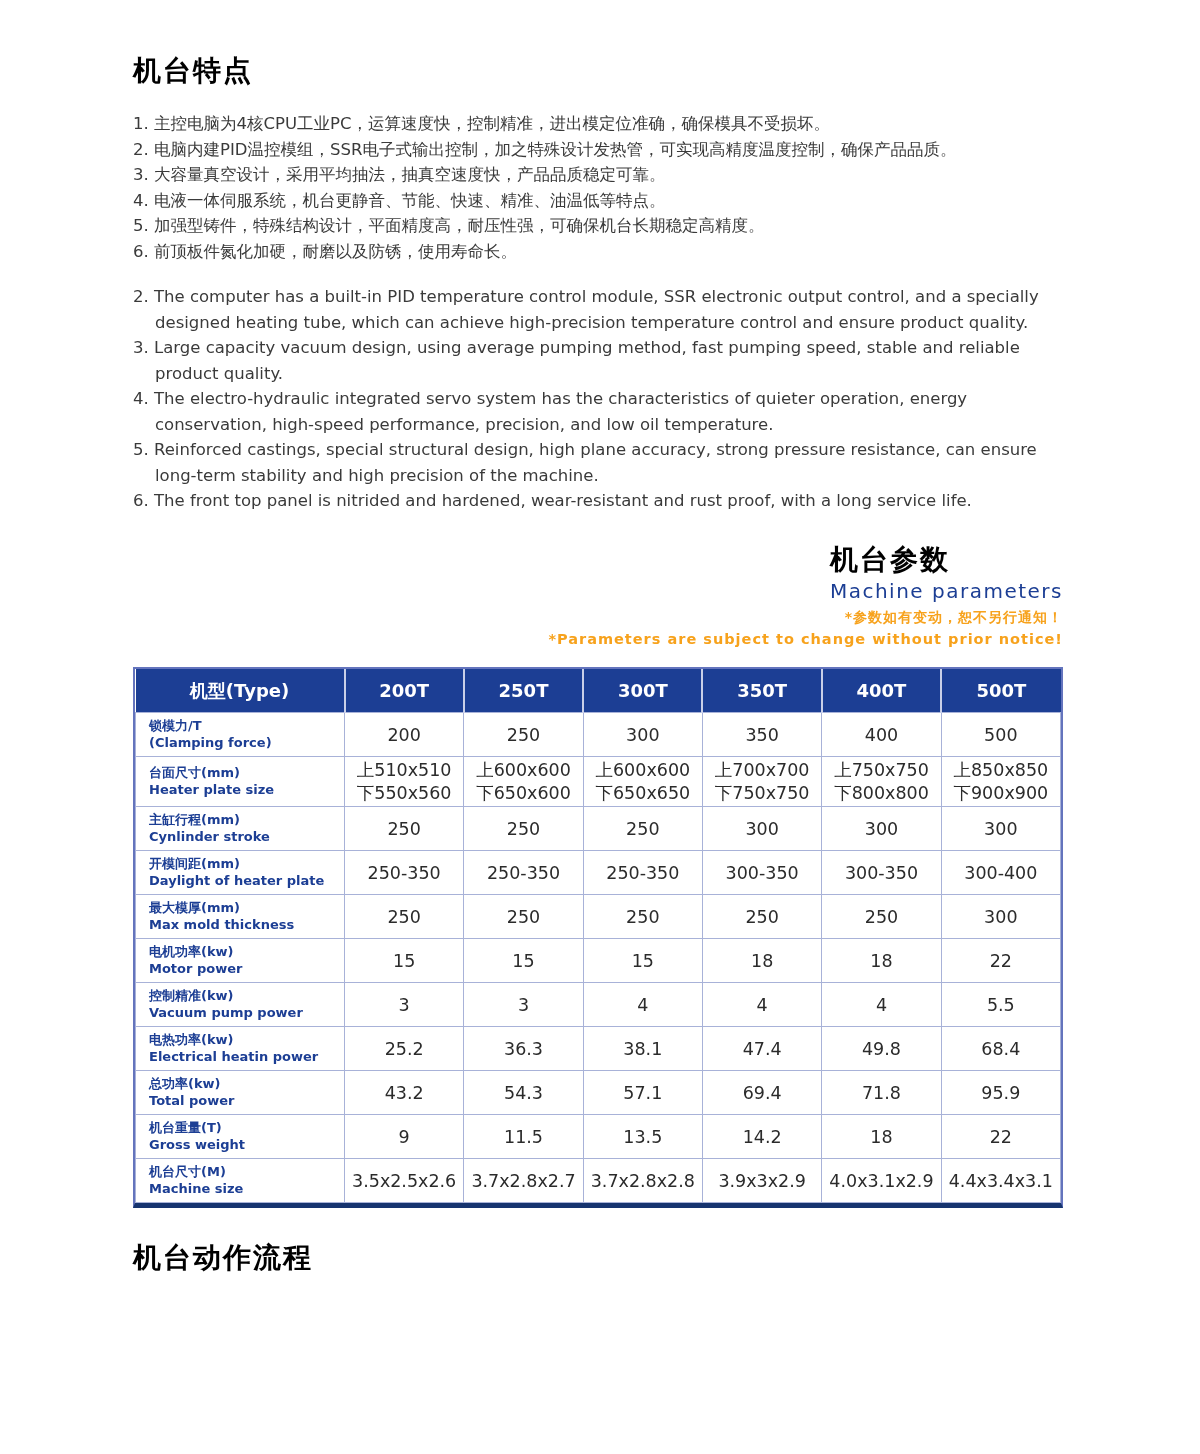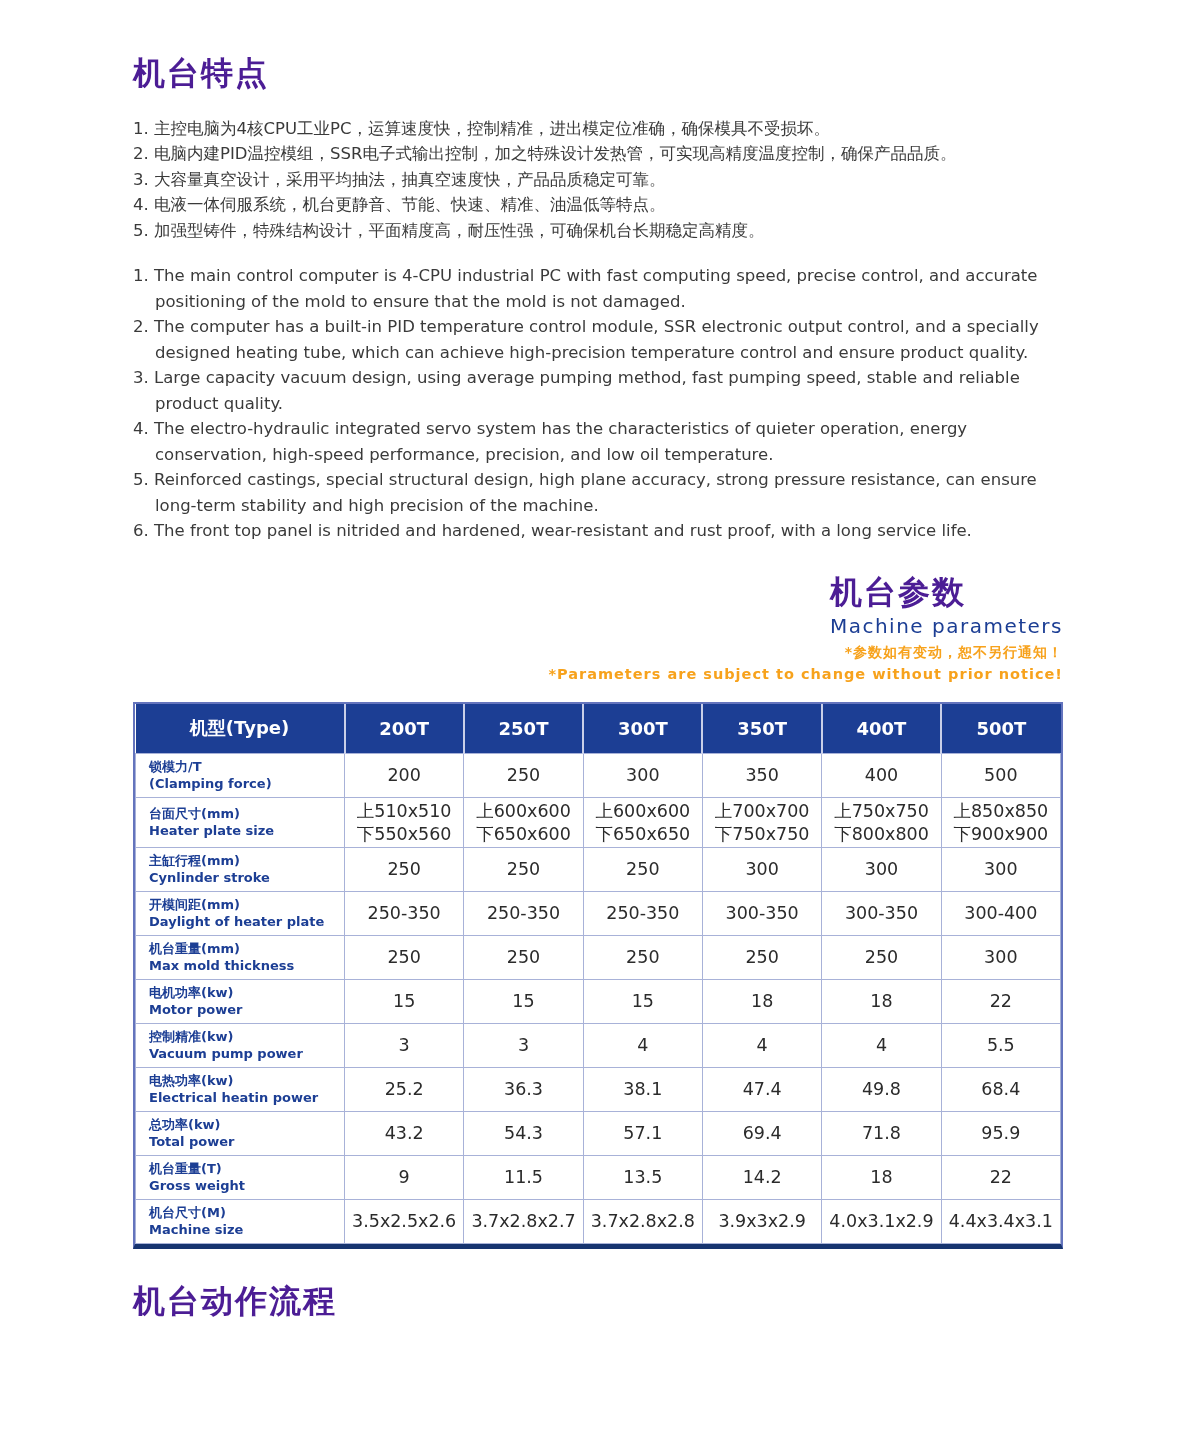--- a/index.html
+++ b/index.html
@@ -5,41 +5,41 @@
   * { margin:0; padding:0; box-sizing:border-box; }
   html,body { background:#ffffff; }
   body {
     width:1200px; height:1454px; position:relative; overflow:hidden;
     font-family:"DejaVu Sans", sans-serif; color:#3c3c3c;
   }
   .page { position:absolute; left:133px; top:55px; width:930px; }
 
   
   .sec-head { margin-bottom:6px; }
-  .sec-title-zh { color:#4c1d95; font-size:32px; font-weight:bold; letter-spacing:2px; line-height:1.15; }
+  .sec-title-zh { color:#000000; font-size:28px; font-weight:bold; letter-spacing:2px; line-height:1.15; }
   .sec-title-en { color:#1c3e94; font-size:20px; letter-spacing:1.5px; margin-top:3px; }
 
   
   .feat-list-zh { margin-top:24px; }
   .feat-list-en { margin-top:20px; }
   .feat-item { font-size:16.5px; line-height:25.5px; color:#3a3a3a;
                padding-left:22px; text-indent:-22px; }
 
   
   .param-head-row { display:flex; justify-content:space-between; align-items:flex-end; margin-top:30px;flex-direction:column; }
   .notice { text-align:right; color:#f7a21c; }
   .notice-zh { font-size:14px; letter-spacing:1px; font-weight:bold; }
   .notice-en { font-size:14.5px; letter-spacing:1px; font-weight:bold; margin-top:4px; }
 
   
   .table-wrap { margin-top:20px; border:2px solid #6474bd; border-bottom:5px solid #16346f; }
   table { width:100%; border-collapse:collapse; table-layout:fixed; }
   thead th {
     background:#1c3e94; color:#ffffff; font-size:18px; font-weight:bold;
-    height:50px; text-align:center; border-left:2px solid #c9cfe8;
+    height:44px; text-align:center; border-left:2px solid #c9cfe8;
   }
   thead th:first-child { border-left:none; }
   tbody th, tbody td { border:1px solid #a8b2d8; background:#ffffff; }
   tbody tr { height:44px; }
   tbody tr.tall { height:50px; }
   tbody th {
     text-align:left; padding:4px 8px 4px 13px; color:#1c3e94;
     font-size:13px; font-weight:bold; line-height:1.3; vertical-align:middle;
   }
   .lblzh, .lblen { display:block; }
@@ -59,23 +59,23 @@
   <section>
     <div class="sec-head">
       <div class="sec-title-zh">机台特点</div>
     </div>
     <div class="feat-list-zh">
         <div class="feat-item">1. 主控电脑为4核CPU工业PC，运算速度快，控制精准，进出模定位准确，确保模具不受损坏。</div>
         <div class="feat-item">2. 电脑内建PID温控模组，SSR电子式输出控制，加之特殊设计发热管，可实现高精度温度控制，确保产品品质。</div>
         <div class="feat-item">3. 大容量真空设计，采用平均抽法，抽真空速度快，产品品质稳定可靠。</div>
         <div class="feat-item">4. 电液一体伺服系统，机台更静音、节能、快速、精准、油温低等特点。</div>
         <div class="feat-item">5. 加强型铸件，特殊结构设计，平面精度高，耐压性强，可确保机台长期稳定高精度。</div>
+        <div class="feat-item">6. 前顶板件氮化加硬，耐磨以及防锈，使用寿命长。</div>
       </div>
     <div class="feat-list-en">
-        <div class="feat-item">1. The main control computer is 4-CPU industrial PC with fast computing speed, precise control, and accurate positioning of the mold to ensure that the mold is not damaged.</div>
         <div class="feat-item">2. The computer has a built-in PID temperature control module, SSR electronic output control, and a specially designed heating tube, which can achieve high-precision temperature control and ensure product quality.</div>
         <div class="feat-item">3. Large capacity vacuum design, using average pumping method, fast pumping speed, stable and reliable product quality.</div>
         <div class="feat-item">4. The electro-hydraulic integrated servo system has the characteristics of quieter operation, energy conservation, high-speed performance, precision, and low oil temperature.</div>
         <div class="feat-item">5. Reinforced castings, special structural design, high plane accuracy, strong pressure resistance, can ensure long-term stability and high precision of the machine.</div>
         <div class="feat-item">6. The front  top panel is nitrided and hardened, wear-resistant and rust proof, with a long service life.</div>
       </div>
   </section>
 
   <section>
     <div class="param-head-row">
@@ -161,21 +161,21 @@
               </th>
               <td>250-350</td>
               <td>250-350</td>
               <td>250-350</td>
               <td>300-350</td>
               <td>300-350</td>
               <td>300-400</td>
             </tr>
             <tr>
               <th>
-                <span class="lblzh">机台重量(mm)</span>
+                <span class="lblzh">最大模厚(mm)</span>
                 <span class="lblen">Max mold thickness</span>
               </th>
               <td>250</td>
               <td>250</td>
               <td>250</td>
               <td>250</td>
               <td>250</td>
               <td>300</td>
             </tr>
             <tr>

